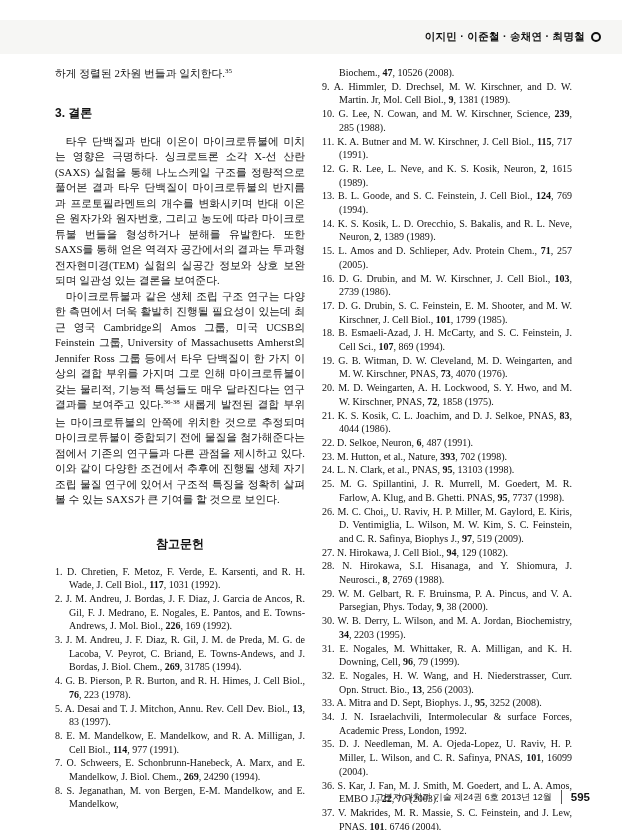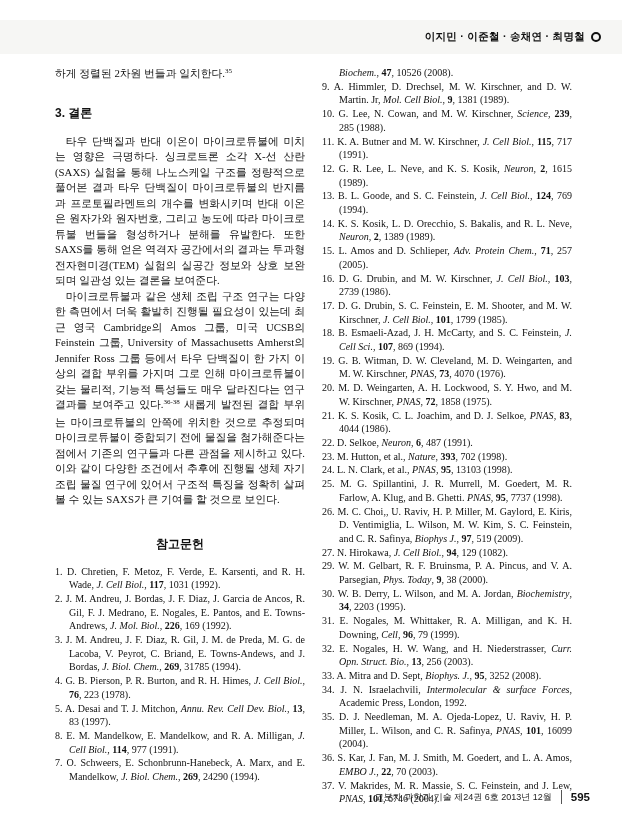--- a/index.html
+++ b/index.html
@@ -43,21 +43,21 @@
   .refs{font-size:10px;line-height:13.7px;}
   .ref{
     text-align:justify;
     padding-left:14px;text-indent:-14px;margin:0;
   }
   .refs-right .ref{padding-left:17px;text-indent:-17px;}
   .ref-carry{
     margin:0;font-size:10px;line-height:13.7px;padding-left:17px;
     text-align:justify;
   }
-  .seg-i{font-style:italic;}
+  .seg-i{}
   .seg-b{font-weight:bold;}
   .seg-s{font-size:7px;position:relative;top:-4px;margin-top:20px;}
   .footer{
     position:absolute;right:32px;bottom:26px;
     font-family:"Liberation Sans","DejaVu Sans",sans-serif;
     font-size:9px;color:#222;display:flex;align-items:center;
   }
   .vbar{display:inline-block;width:1px;height:14px;background:#555;margin:0 9px;}
   .pageno{font-size:11.5px;font-weight:bold;color:#111;}
 </style>
@@ -77,20 +77,21 @@
     <p class="body-par"><span>마이크로튜불과 같은 생체 조립 구조 연구는 다양한 측면에서 더욱 활발히 진행될 필요성이 있는데 최근 영국 Cambridge의 Amos 그룹, 미국 UCSB의 Feinstein 그룹, University of Massachusetts Amherst의 Jennifer Ross 그룹 등에서 타우 단백질이 한 가지 이상의 결합 부위를 가지며 그로 인해 마이크로튜불이 갖는 물리적, 기능적 특성들도 매우 달라진다는 연구 결과를 보여주고 있다.</span><span class="seg-s">36-38</span><span> 새롭게 발전된 결합 부위는 마이크로튜불의 안쪽에 위치한 것으로 추정되며 마이크로튜불이 중합되기 전에 물질을 첨가해준다는 점에서 기존의 연구들과 다른 관점을 제시하고 있다. 이와 같이 다양한 조건에서 추후에 진행될 생체 자기 조립 물질 연구에 있어서 구조적 특징을 정확히 살펴 볼 수 있는 SAXS가 큰 기여를 할 것으로 보인다.</span></p>
     <h4 class="ref-heading">참고문헌</h4>
     <div class="refs refs-left">
         <p class="ref"><span>1. D. Chretien, F. Metoz, F. Verde, E. Karsenti, and R. H. Wade, </span><span class="seg-i">J. Cell Biol.</span><span>, </span><span class="seg-b">117</span><span>, 1031 (1992).</span></p>
         <p class="ref"><span>2. J. M. Andreu, J. Bordas, J. F. Diaz, J. Garcia de Ancos, R. Gil, F. J. Medrano, E. Nogales, E. Pantos, and E. Towns-Andrews, </span><span class="seg-i">J. Mol. Biol.</span><span>, </span><span class="seg-b">226</span><span>, 169 (1992).</span></p>
         <p class="ref"><span>3. J. M. Andreu, J. F. Diaz, R. Gil, J. M. de Preda, M. G. de Lacoba, V. Peyrot, C. Briand, E. Towns-Andews, and J. Bordas, </span><span class="seg-i">J. Biol. Chem.</span><span>, </span><span class="seg-b">269</span><span>, 31785 (1994).</span></p>
         <p class="ref"><span>4. G. B. Pierson, P. R. Burton, and R. H. Himes, </span><span class="seg-i">J. Cell Biol.</span><span>, </span><span class="seg-b">76</span><span>, 223 (1978).</span></p>
         <p class="ref"><span>5. A. Desai and T. J. Mitchon, </span><span class="seg-i">Annu. Rev. Cell Dev. Biol.</span><span>, </span><span class="seg-b">13</span><span>, 83 (1997).</span></p>
         <p class="ref"><span>8. E. M. Mandelkow, E. Mandelkow, and R. A. Milligan, </span><span class="seg-i">J. Cell Biol.</span><span>, </span><span class="seg-b">114</span><span>, 977 (1991).</span></p>
         <p class="ref"><span>7. O. Schweers, E. Schonbrunn-Hanebeck, A. Marx, and E. Mandelkow, </span><span class="seg-i">J. Biol. Chem.</span><span>, </span><span class="seg-b">269</span><span>, 24290 (1994).</span></p>
+        <p class="ref"><span>8. S. Jeganathan, M. von Bergen, E-M. Mandelkow, and E. Mandelkow,</span></p>
       </div>
   </div>
 
   <div class="col">
     <p class="ref-carry"><span class="seg-i">Biochem.</span><span>, </span><span class="seg-b">47</span><span>, 10526 (2008).</span></p>
     <div class="refs refs-right">
         <p class="ref"><span>9. A. Himmler, D. Drechsel, M. W. Kirschner, and D. W. Martin. Jr, </span><span class="seg-i">Mol. Cell Biol.</span><span>, </span><span class="seg-b">9</span><span>, 1381 (1989).</span></p>
         <p class="ref"><span>10. G. Lee, N. Cowan, and M. W. Kirschner, </span><span class="seg-i">Science</span><span>, </span><span class="seg-b">239</span><span>, 285 (1988).</span></p>
         <p class="ref"><span>11. K. A. Butner and M. W. Kirschner, </span><span class="seg-i">J. Cell Biol.</span><span>, </span><span class="seg-b">115</span><span>, 717 (1991).</span></p>
         <p class="ref"><span>12. G. R. Lee, L. Neve, and K. S. Kosik, </span><span class="seg-i">Neuron</span><span>, </span><span class="seg-b">2</span><span>, 1615 (1989).</span></p>
@@ -102,20 +103,21 @@
         <p class="ref"><span>18. B. Esmaeli-Azad, J. H. McCarty, and S. C. Feinstein, </span><span class="seg-i">J. Cell Sci.</span><span>, </span><span class="seg-b">107</span><span>, 869 (1994).</span></p>
         <p class="ref"><span>19. G. B. Witman, D. W. Cleveland, M. D. Weingarten, and M. W. Kirschner, </span><span class="seg-i">PNAS</span><span>, </span><span class="seg-b">73</span><span>, 4070 (1976).</span></p>
         <p class="ref"><span>20. M. D. Weingarten, A. H. Lockwood, S. Y. Hwo, and M. W. Kirschner, </span><span class="seg-i">PNAS</span><span>, </span><span class="seg-b">72</span><span>, 1858 (1975).</span></p>
         <p class="ref"><span>21. K. S. Kosik, C. L. Joachim, and D. J. Selkoe, </span><span class="seg-i">PNAS</span><span>, </span><span class="seg-b">83</span><span>, 4044 (1986).</span></p>
         <p class="ref"><span>22. D. Selkoe, </span><span class="seg-i">Neuron</span><span>, </span><span class="seg-b">6</span><span>, 487 (1991).</span></p>
         <p class="ref"><span>23. M. Hutton, et al., </span><span class="seg-i">Nature</span><span>, </span><span class="seg-b">393</span><span>, 702 (1998).</span></p>
         <p class="ref"><span>24. L. N. Clark, et al., </span><span class="seg-i">PNAS</span><span>, </span><span class="seg-b">95</span><span>, 13103 (1998).</span></p>
         <p class="ref"><span>25. M. G. Spillantini, J. R. Murrell, M. Goedert, M. R. Farlow, A. Klug, and B. Ghetti. </span><span class="seg-i">PNAS</span><span>, </span><span class="seg-b">95</span><span>, 7737 (1998).</span></p>
         <p class="ref"><span>26. M. C. Choi,, U. Raviv, H. P. Miller, M. Gaylord, E. Kiris, D. Ventimiglia, L. Wilson, M. W. Kim, S. C. Feinstein, and C. R. Safinya, </span><span class="seg-i">Biophys J.</span><span>, </span><span class="seg-b">97</span><span>, 519 (2009).</span></p>
         <p class="ref"><span>27. N. Hirokawa, </span><span class="seg-i">J. Cell Biol.</span><span>, </span><span class="seg-b">94</span><span>, 129 (1082).</span></p>
+        <p class="ref"><span>28. N. Hirokawa, S.I. Hisanaga, and Y. Shiomura, </span><span class="seg-i">J. Neurosci.</span><span>, </span><span class="seg-b">8</span><span>, 2769 (1988).</span></p>
         <p class="ref"><span>29. W. M. Gelbart, R. F. Bruinsma, P. A. Pincus, and V. A. Parsegian, </span><span class="seg-i">Phys. Today</span><span>, </span><span class="seg-b">9</span><span>, 38 (2000).</span></p>
         <p class="ref"><span>30. W. B. Derry, L. Wilson, and M. A. Jordan, </span><span class="seg-i">Biochemistry</span><span>, </span><span class="seg-b">34</span><span>, 2203 (1995).</span></p>
         <p class="ref"><span>31. E. Nogales, M. Whittaker, R. A. Milligan, and K. H. Downing, </span><span class="seg-i">Cell</span><span>, </span><span class="seg-b">96</span><span>, 79 (1999).</span></p>
         <p class="ref"><span>32. E. Nogales, H. W. Wang, and H. Niederstrasser, </span><span class="seg-i">Curr. Opn. Struct. Bio.</span><span>, </span><span class="seg-b">13</span><span>, 256 (2003).</span></p>
         <p class="ref"><span>33. A. Mitra and D. Sept, </span><span class="seg-i">Biophys. J.</span><span>, </span><span class="seg-b">95</span><span>, 3252 (2008).</span></p>
         <p class="ref"><span>34. J. N. Israelachvili, </span><span class="seg-i">Intermolecular &amp; surface Forces</span><span>, Academic Press, London, 1992.</span></p>
         <p class="ref"><span>35. D. J. Needleman, M. A. Ojeda-Lopez, U. Raviv, H. P. Miller, L. Wilson, and C. R. Safinya, </span><span class="seg-i">PNAS</span><span>, </span><span class="seg-b">101</span><span>, 16099 (2004).</span></p>
         <p class="ref"><span>36. S. Kar, J. Fan, M. J. Smith, M. Goedert, and L. A. Amos, </span><span class="seg-i">EMBO J.</span><span>, </span><span class="seg-b">22</span><span>, 70 (2003).</span></p>
         <p class="ref"><span>37. V. Makrides, M. R. Massie, S. C. Feinstein, and J. Lew, </span><span class="seg-i">PNAS</span><span>, </span><span class="seg-b">101</span><span>, 6746 (2004).</span></p>
       </div>

